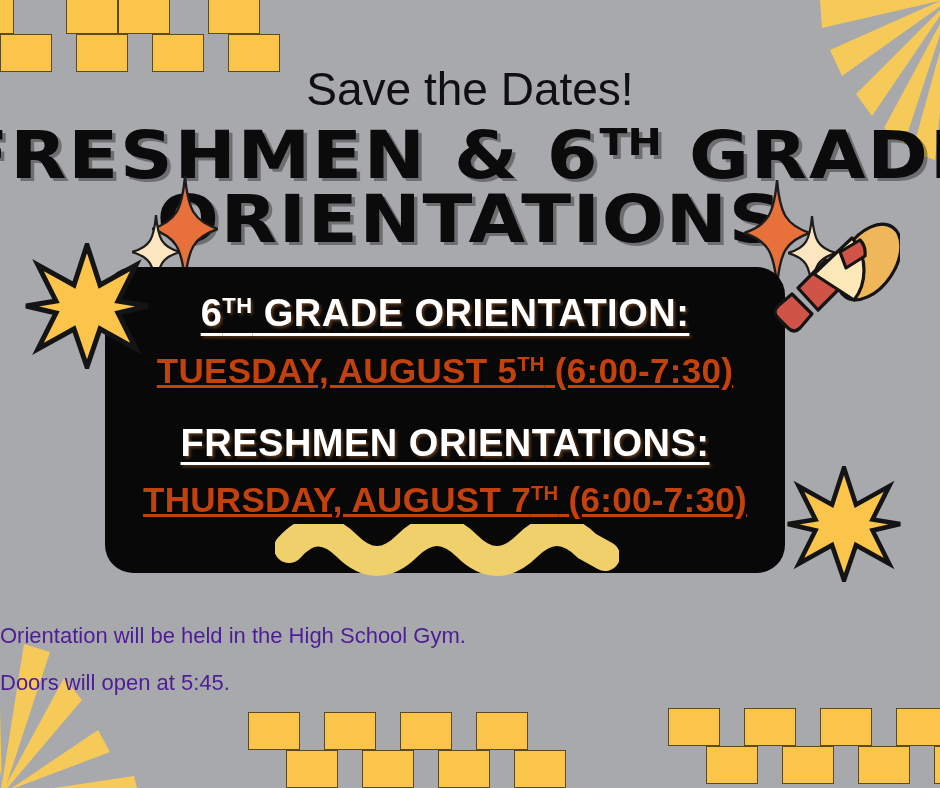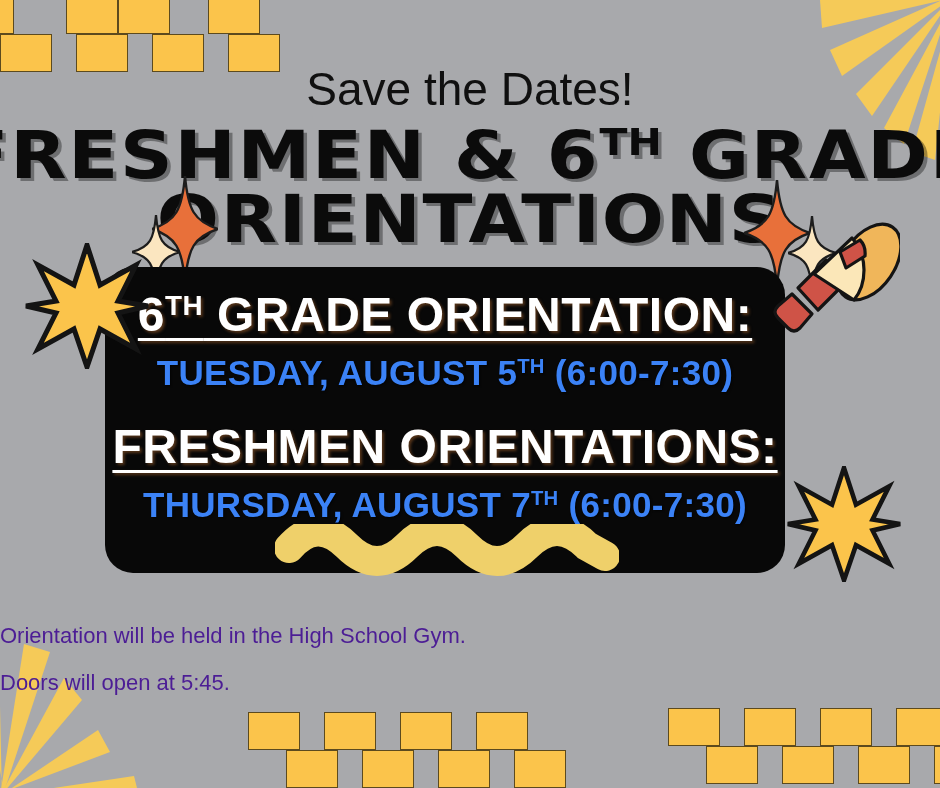--- a/index.html
+++ b/index.html
@@ -95,39 +95,40 @@
   }
   .card-inner {
     position: absolute;
     left: 0; right: 0;
     top: 16px;
     text-align: center;
   }
   .ev-head {
     font-family: "Liberation Sans", sans-serif;
     font-weight: bold;
-    font-size: 48px;
+    font-size: 38px;
     line-height: 46px;
     color: #ffffff;
     letter-spacing: 0.5px;
     text-decoration: underline;
     text-underline-offset: 7px;
     text-decoration-thickness: 3px;
     text-shadow: 2px 2px 3px rgba(150,90,40,0.55);
     white-space: nowrap;
   }
   .ev-date {
     font-family: "Liberation Sans", sans-serif;
     font-weight: bold;
     font-size: 35px;
     line-height: 56px;
-    color: #3b82f6;
+    color: #c2410c;
     letter-spacing: 0.3px;
     text-shadow: 1px 1px 2px rgba(0,0,0,0.7);
     white-space: nowrap;
+    text-decoration: underline;
   }
   .ev-head sup, .ev-date sup {
     font-size: 0.58em;
     vertical-align: 0.58em;
   }
   .sp-1 { height: 14px; }
 
   
   .footer {
     position: absolute;

